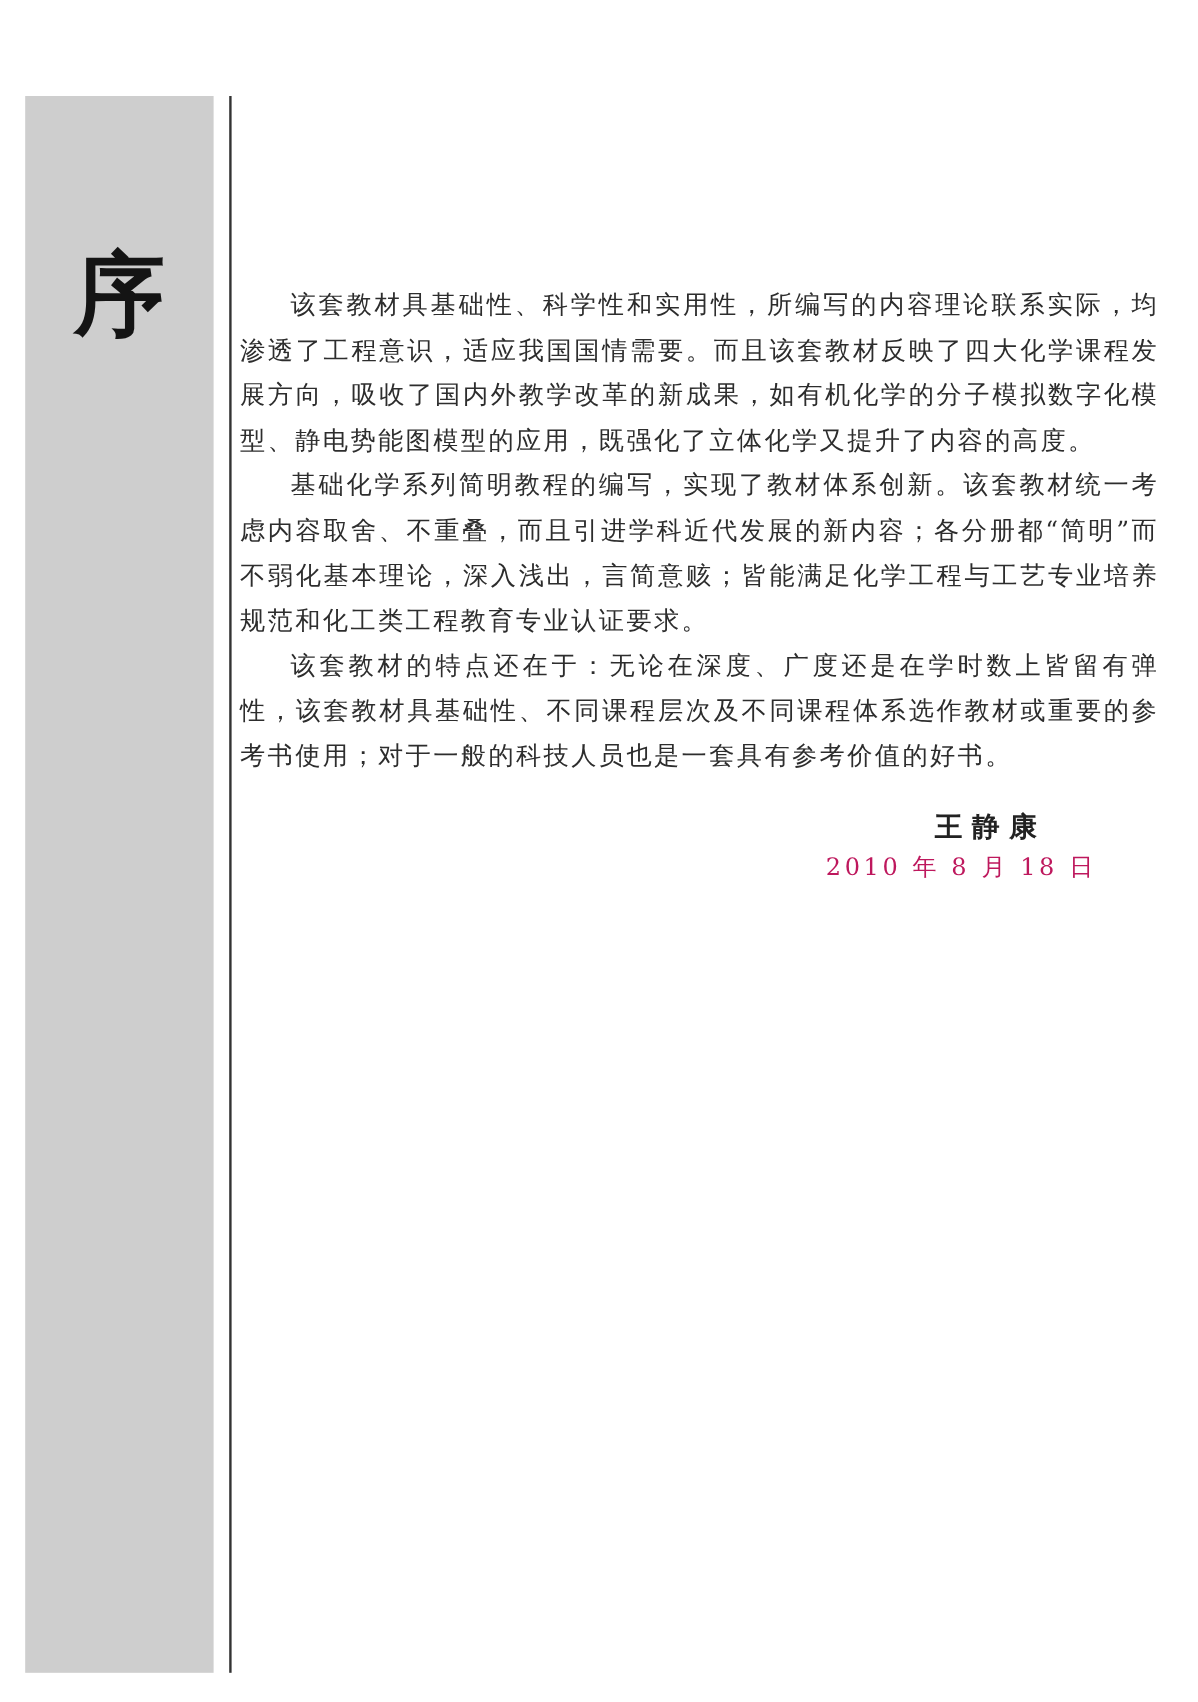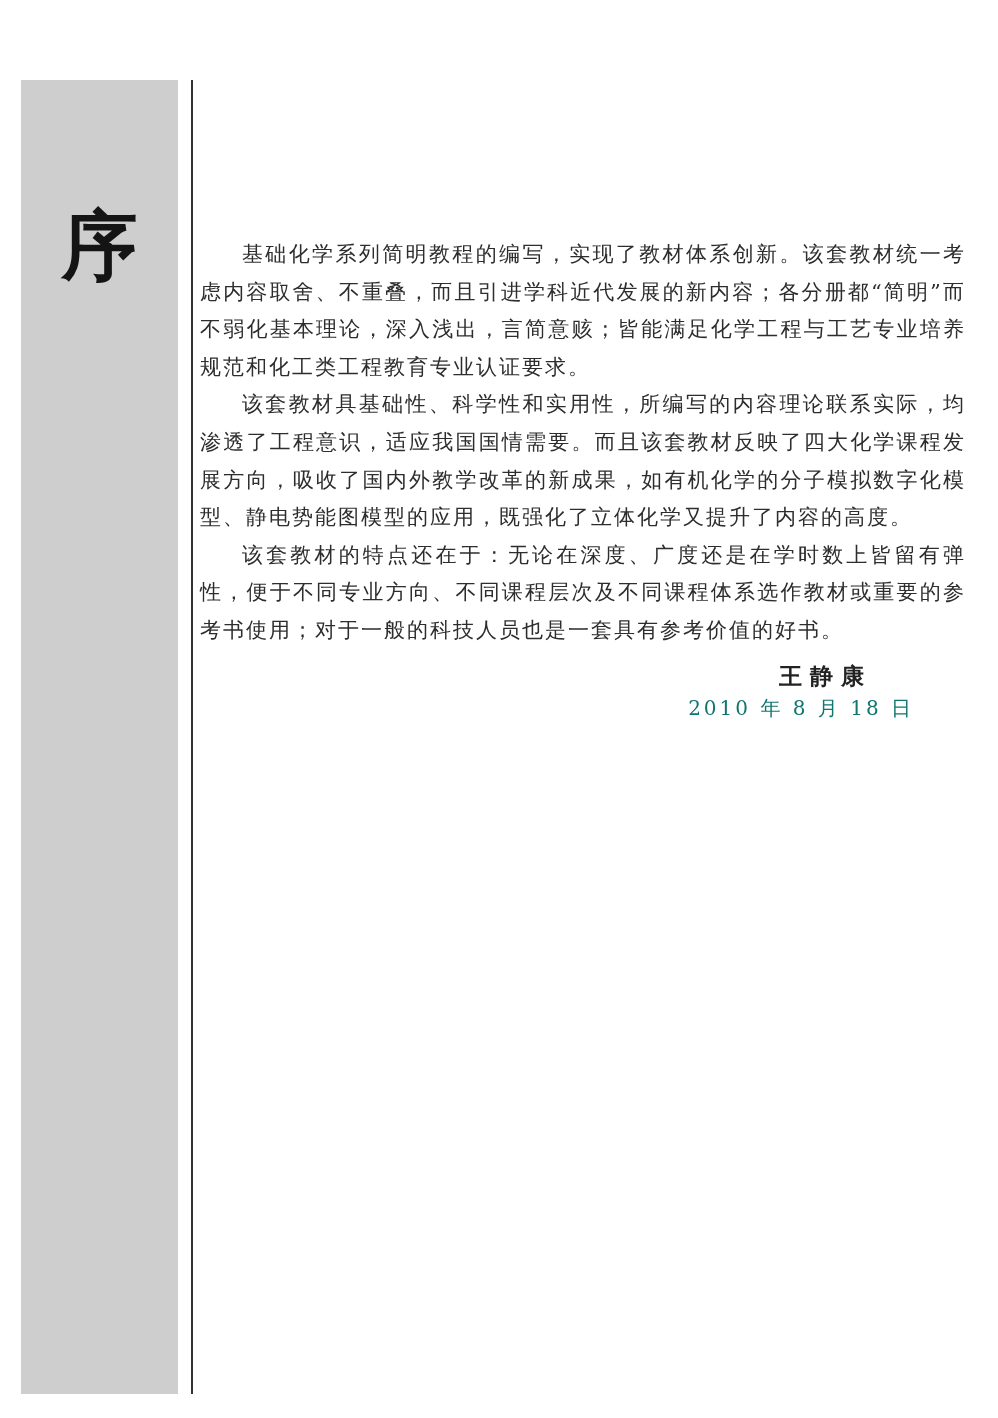--- a/index.html
+++ b/index.html
@@ -53,55 +53,55 @@
     text-align: justify;
     text-justify: inter-ideograph;
   }
   .content p {
     margin: 0;
     padding: 0;
     text-indent: 2em;
     letter-spacing: 2px;
   }
   .signature {
-    margin-top: 10px;
+    margin-top: 24px;
   }
   .sig-name {
     text-align: right;
     padding-right: 94px;
     font-size: 23px;
     font-weight: bold;
     letter-spacing: 8px;
     line-height: 32px;
     color: #222222;
   }
   .sig-date {
     text-align: right;
     padding-right: 52px;
     font-size: 20px;
     letter-spacing: 3px;
     line-height: 32px;
-    color: #0f766e;
+    color: #be185d;
   }
 </style>
 </head>
 <body>
 
 <div class="page">
 
   <div class="sidebar">
     <div class="preface-title">序</div>
   </div>
 
   <div class="divider"></div>
 
   <div class="content">
+    <p>该套教材具基础性、科学性和实用性，所编写的内容理论联系实际，均渗透了工程意识，适应我国国情需要。而且该套教材反映了四大化学课程发展方向，吸收了国内外教学改革的新成果，如有机化学的分子模拟数字化模型、静电势能图模型的应用，既强化了立体化学又提升了内容的高度。</p>
     <p>基础化学系列简明教程的编写，实现了教材体系创新。该套教材统一考虑内容取舍、不重叠，而且引进学科近代发展的新内容；各分册都“简明”而不弱化基本理论，深入浅出，言简意赅；皆能满足化学工程与工艺专业培养规范和化工类工程教育专业认证要求。</p>
-    <p>该套教材具基础性、科学性和实用性，所编写的内容理论联系实际，均渗透了工程意识，适应我国国情需要。而且该套教材反映了四大化学课程发展方向，吸收了国内外教学改革的新成果，如有机化学的分子模拟数字化模型、静电势能图模型的应用，既强化了立体化学又提升了内容的高度。</p>
-    <p>该套教材的特点还在于：无论在深度、广度还是在学时数上皆留有弹性，便于不同专业方向、不同课程层次及不同课程体系选作教材或重要的参考书使用；对于一般的科技人员也是一套具有参考价值的好书。</p>
+    <p>该套教材的特点还在于：无论在深度、广度还是在学时数上皆留有弹性，该套教材具基础性、不同课程层次及不同课程体系选作教材或重要的参考书使用；对于一般的科技人员也是一套具有参考价值的好书。</p>
 
     <div class="signature">
       <div class="sig-name">王静康</div>
       <div class="sig-date">2010 年 8 月 18 日</div>
     </div>
   </div>
 
 </div>
 
 </body></html>

